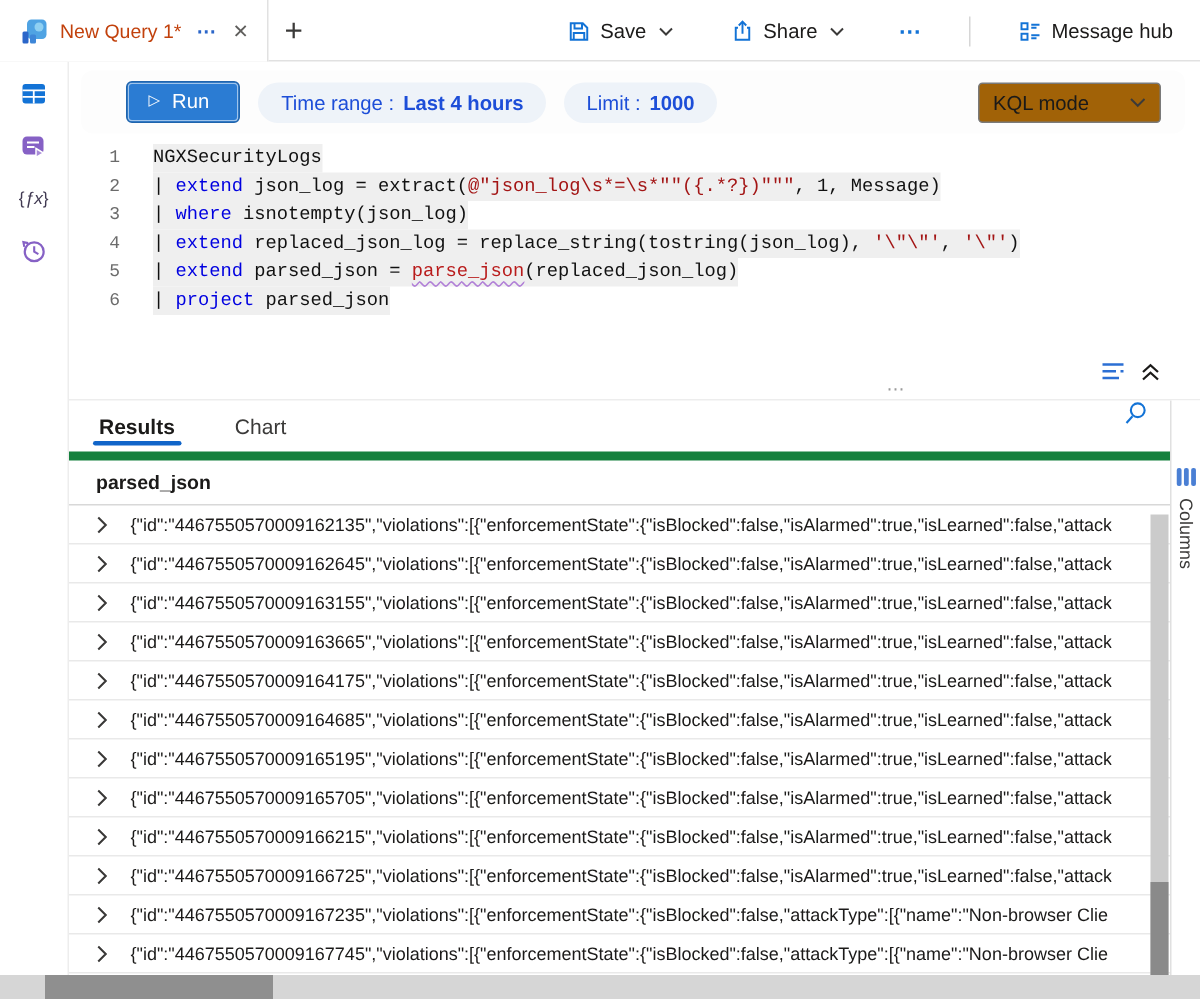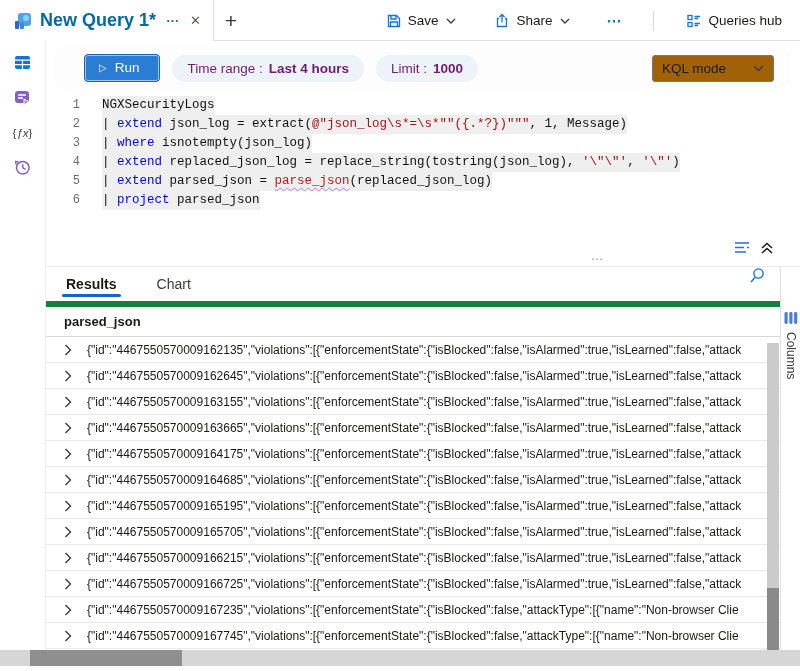--- a/index.html
+++ b/index.html
@@ -5,21 +5,21 @@
   * { margin:0; padding:0; box-sizing:border-box; }
   html,body { width:800px; height:671px; overflow:hidden; background:#fff;
               font-family:"Liberation Sans", sans-serif; color:#1b1a19; }
   .app { position:relative; width:800px; height:671px; background:#fff; }
 
   
   .tabbar { position:relative; height:41px; display:flex; align-items:stretch; background:#fff; }
   .tabbar::after { content:""; position:absolute; left:0; right:0; bottom:0; height:1px; background:#e1e1e1; }
   .query-tab { position:relative; z-index:1; display:flex; align-items:center; gap:8px;
                padding:0 12px 0 14px; background:#fff; border-right:1px solid #e1e1e1; cursor:pointer; }
-  .tab-title { font-size:18px; font-weight:700; color:#0369a1; white-space:nowrap; }
+  .tab-title { font-size:13px; font-weight:400; color:#c2410c; white-space:nowrap; }
   .tab-dots { color:#2b66c9; font-weight:700; font-size:13px; letter-spacing:1px; margin-left:2px; }
   .tab-close { color:#5f5e5c; font-size:13px; margin-left:2px; }
   .new-tab { display:flex; align-items:center; justify-content:center; width:34px; font-size:21px;
              font-weight:300; color:#3b3a39; background:none; border:none; cursor:pointer; }
   .top-actions { margin-left:auto; display:flex; align-items:center; gap:26px; padding-right:12px; font-size:13.5px; }
   .action { display:flex; align-items:center; gap:6px; cursor:pointer; padding:4px 6px; white-space:nowrap; }
   .action svg { flex:none; }
   .chev { margin-left:2px; }
   .more-dots { color:#1373d6; font-weight:700; font-size:15px; letter-spacing:2px; padding:0 4px; cursor:pointer; }
   .vdivider { width:1px; height:20px; background:#d6d6d6; }
@@ -36,21 +36,21 @@
 
   
   .toolbar { margin:6px 10px 0 8px; height:42px; display:flex; align-items:center; gap:12px;
              padding:0 16px 0 30px; background:#fdfdfd; border-radius:8px; }
   .run-btn { display:flex; align-items:center; gap:8px; background:#2b7cd3; border:1px solid #1f64ad;
              box-shadow:inset 0 0 0 1px rgba(255,255,255,.55); color:#fff; font-size:13.5px;
              padding:5px 20px 6px 14px; border-radius:4px; cursor:pointer;
              font-family:"Liberation Sans", sans-serif; }
   .run-play { font-size:10px; line-height:1; }
   .pill { display:flex; align-items:center; gap:6px; background:#eef3f9; border-radius:15px;
-          padding:6px 15px; font-size:13.5px; color:#701a75; cursor:pointer; white-space:nowrap;text-align:right; }
+          padding:6px 15px; font-size:13.5px; color:#1d4ed8; cursor:pointer; white-space:nowrap;text-align:right; }
   .pill b { font-weight:700; }
   .mode-select { margin-left:auto; display:flex; align-items:center; justify-content:space-between;
                  width:122px; border:1px solid #7a7a7a; border-radius:3px; background:#a16207;
                  padding:5px 9px; font-size:13.5px; cursor:pointer; }
 
   
   .editor { padding-top:7px; font-family:"Liberation Mono","DejaVu Sans Mono",monospace;
             font-size:12.5px; line-height:19px; }
   .code-line { display:flex; white-space:pre; }
   .gutter { width:44px; text-align:right; padding-right:10px; color:#6b6b6b; flex:none;
@@ -143,21 +143,21 @@
       </div>
       <span class="more-dots">⋯</span>
       <span class="vdivider"></span>
       <div class="action">
         <svg width="16" height="16" viewBox="0 0 16 16" fill="none" stroke="#1373d6" stroke-width="1.3">
           <rect x="2" y="2.5" width="4" height="4"></rect>
           <path d="M8.5 3.5 H14 M8.5 5.5 H12"></path>
           <rect x="2" y="9.5" width="4" height="4"></rect>
           <path d="M8.5 10.5 H14 M8.5 12.5 H12"></path>
         </svg>
-        <span>Queries hub</span>
+        <span>Message hub</span>
       </div>
     </div>
   </header>
 
   <div class="main">
 
     <aside class="sidebar">
       <div class="side-btn">
         <svg width="17" height="15" viewBox="0 0 17 15">
           <rect x="1" y="1" width="15" height="13" rx="2" fill="#1373d6"></rect>

